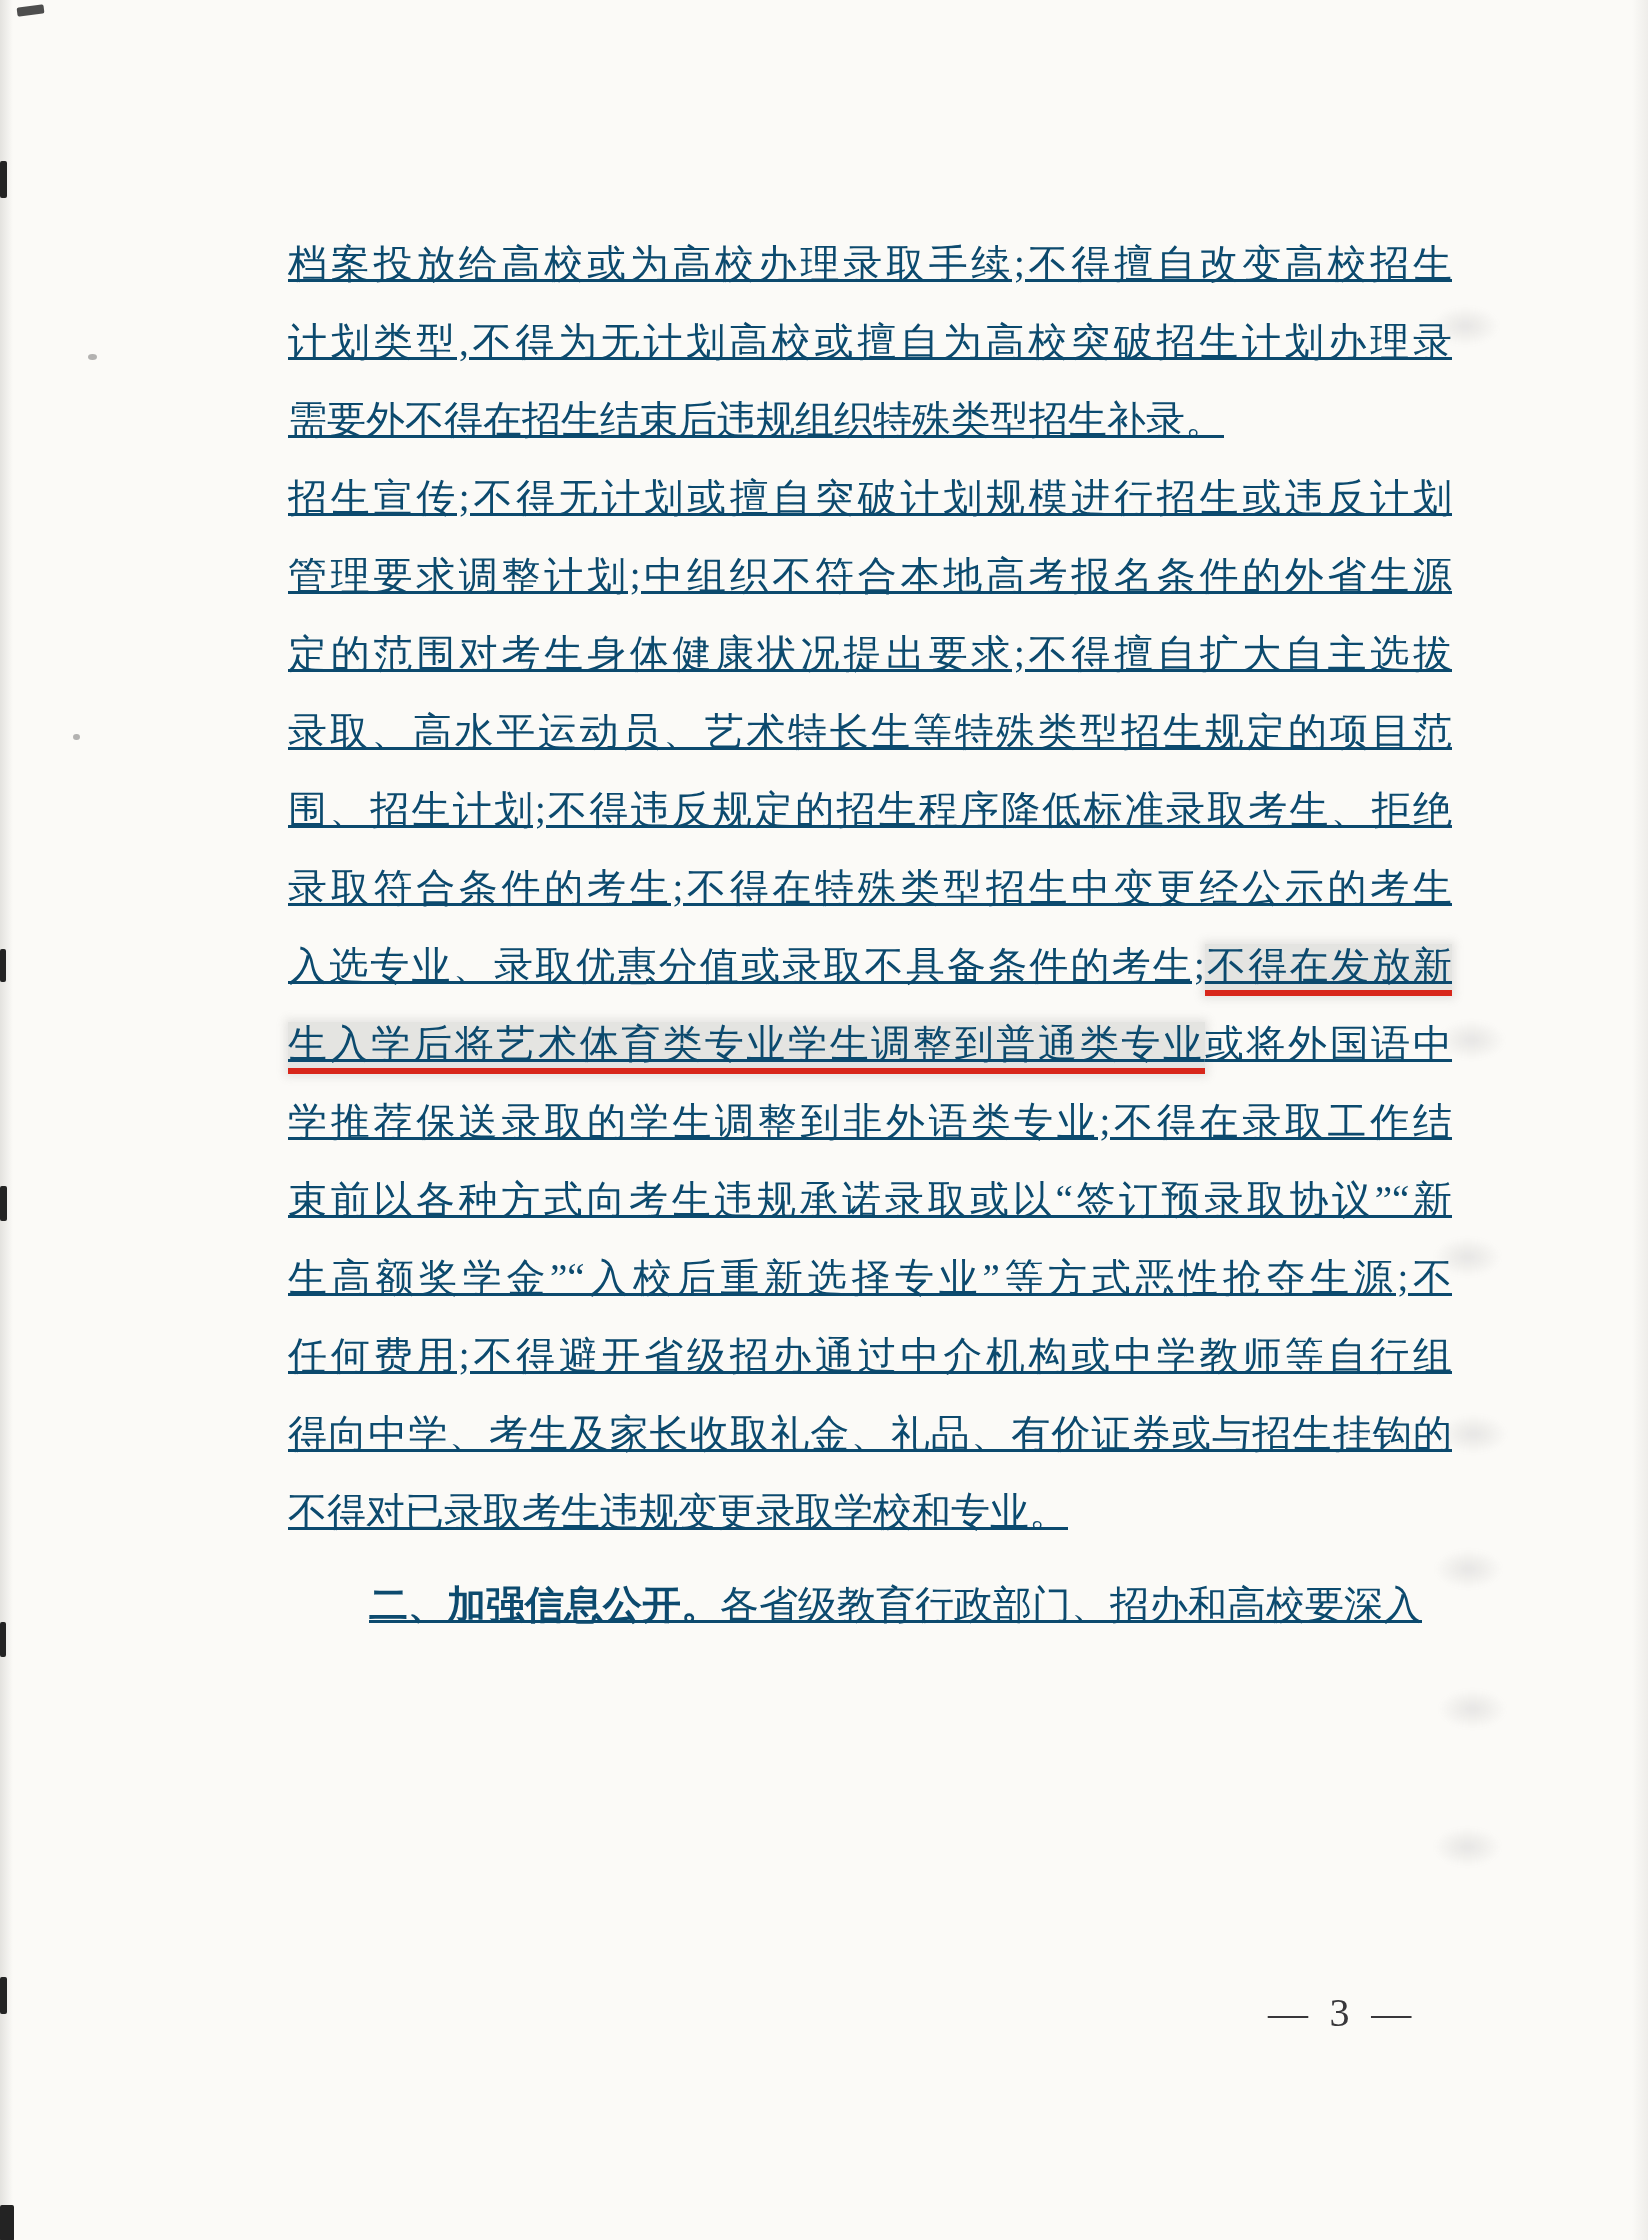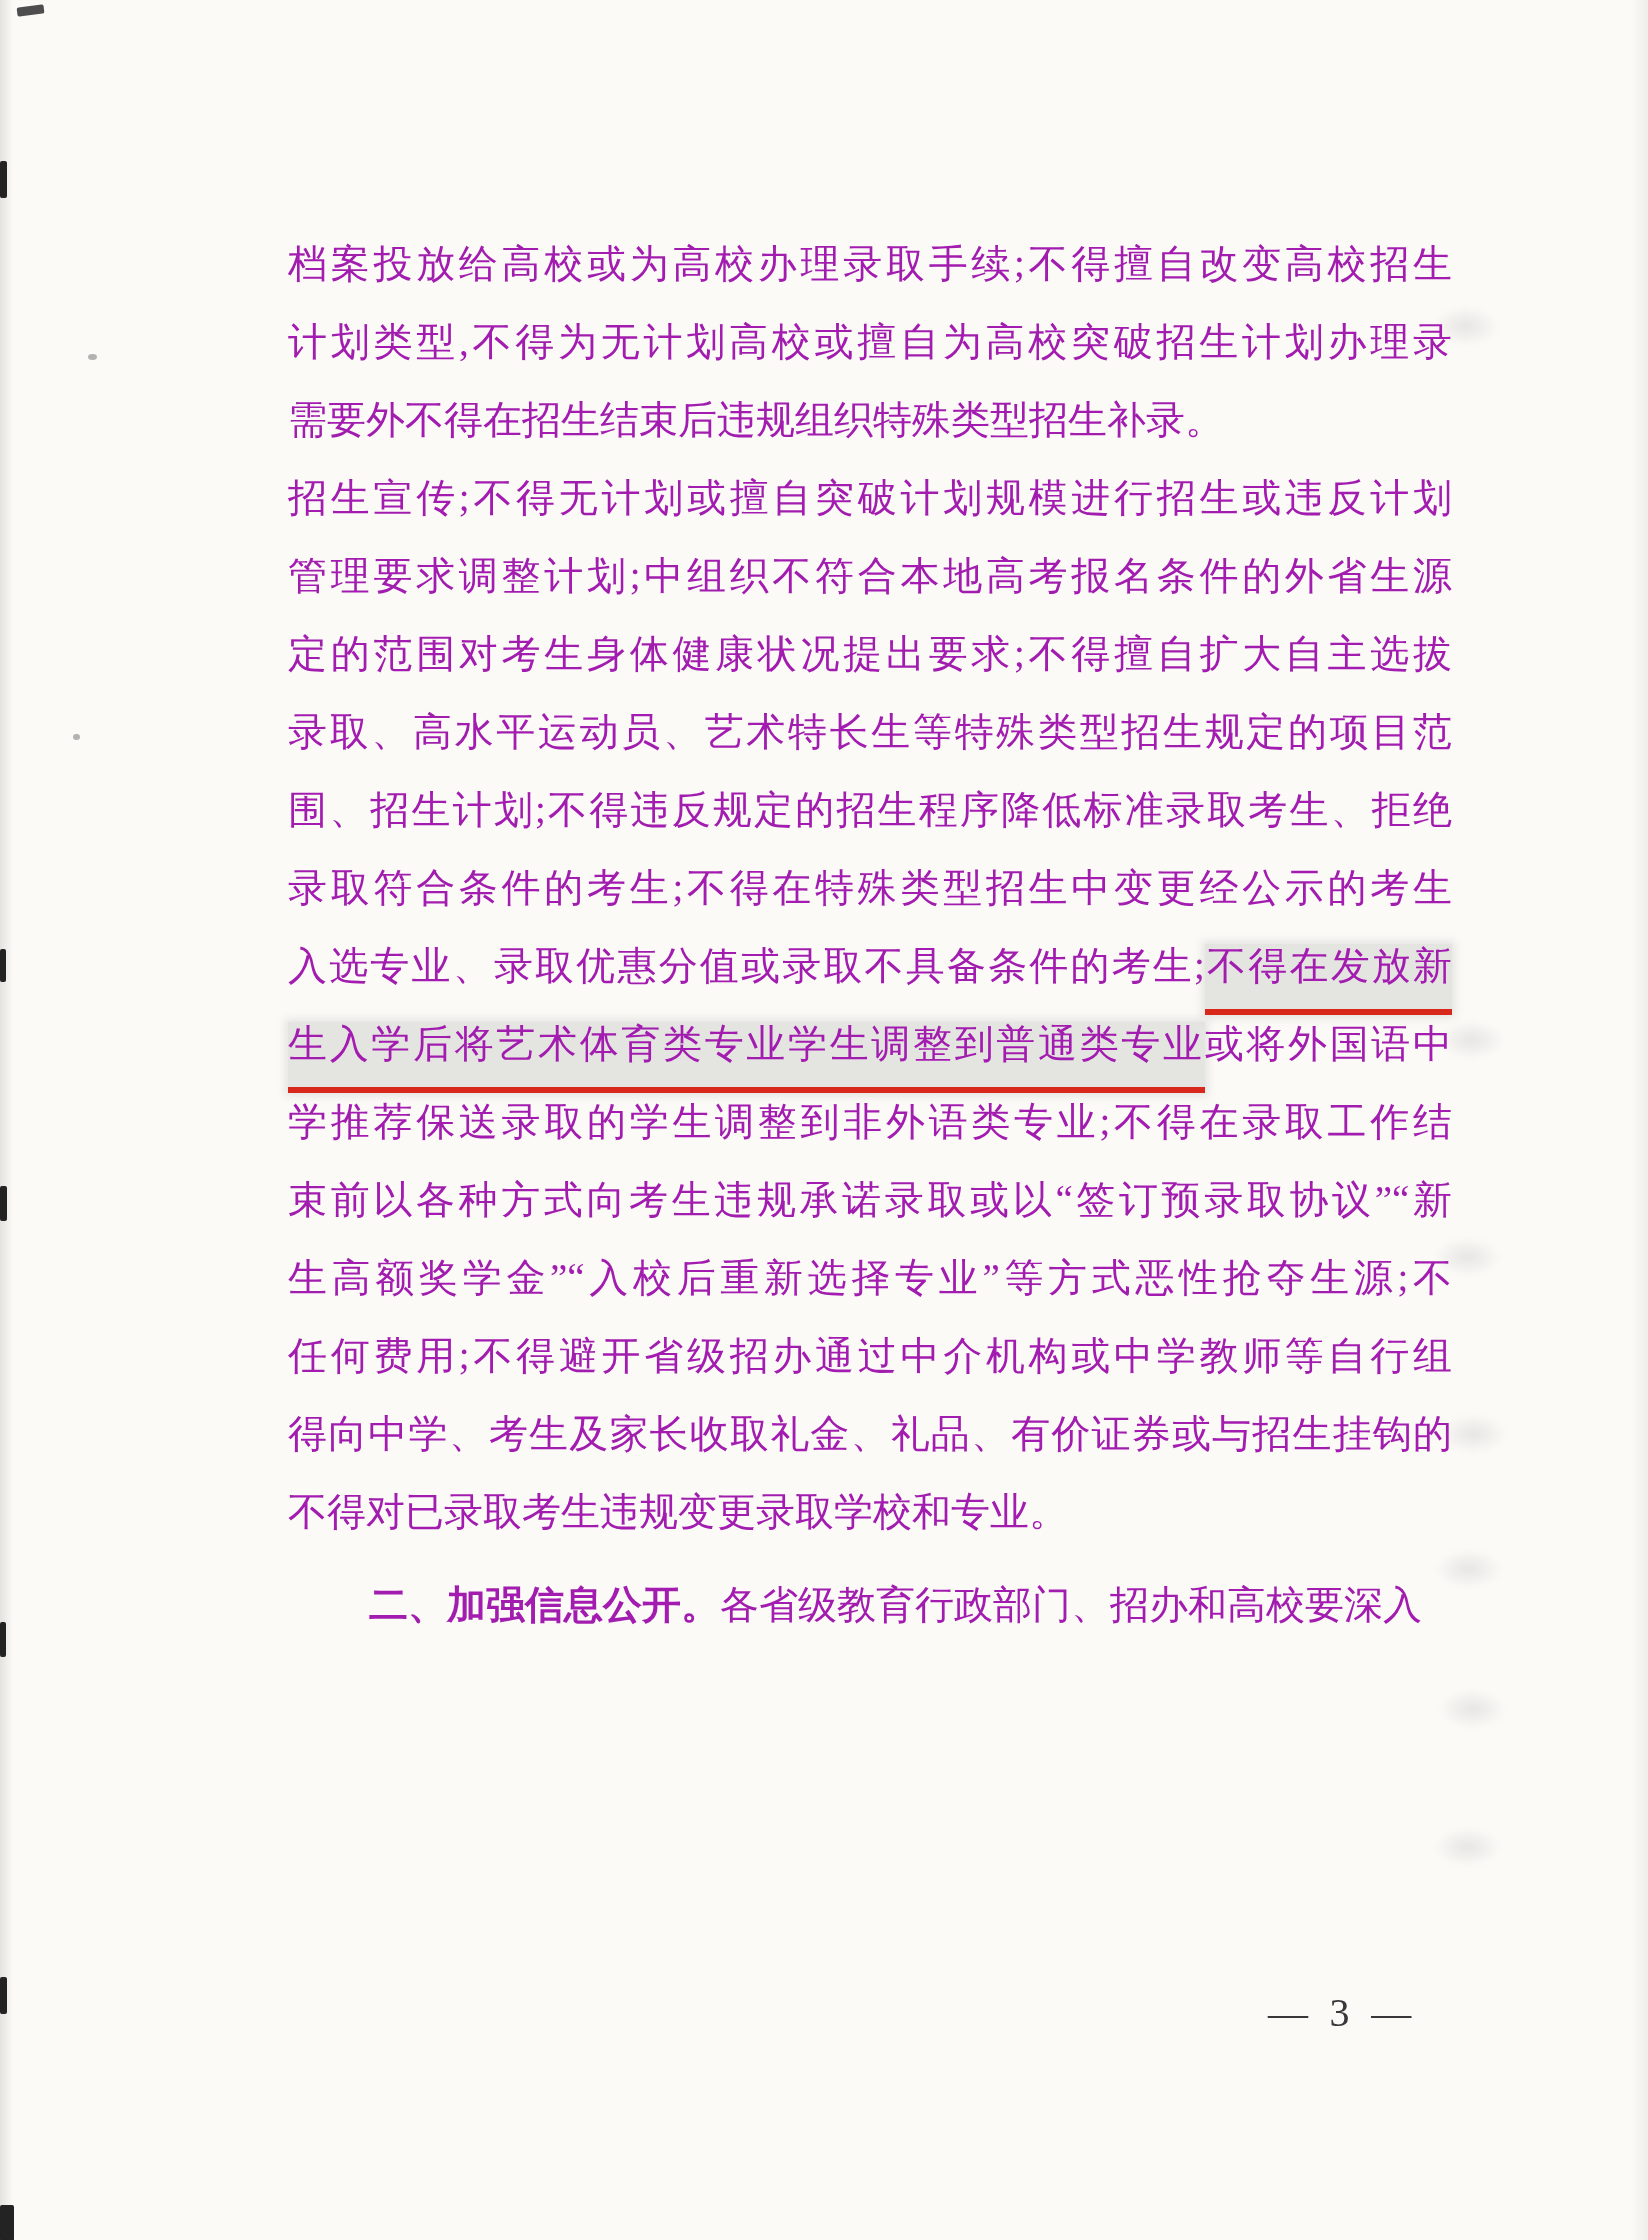--- a/index.html
+++ b/index.html
@@ -15,21 +15,22 @@
   .edge-left {
     position:absolute; left:0; top:0; width:13.4px; height:100%;
     background:linear-gradient(to right, rgba(120,118,112,0.18), rgba(120,118,112,0));
   }
   .edge-right {
     position:absolute; right:0; top:0; width:17.3px; height:100%;
     background:linear-gradient(to left, rgba(140,138,132,0.12), rgba(140,138,132,0));
   }
   .text-block {
     position:absolute; left:288px; top:225px; width:1164px;
-    color:#a21caf;
+    color:#0c4a6e;
+    text-decoration:underline;
   }
   .line {
     height:78px; line-height:78px;
     font-size:39px;
     text-align:justify; text-align-last:justify;
     text-justify:inter-character;
     white-space:nowrap;
   }
   .line.no-justify { text-align-last:left; }
   .line.indent { padding-left:81px; }
@@ -38,21 +39,21 @@
   .seg.bold {
     font-family:"Liberation Sans","DejaVu Sans",sans-serif;
     font-weight:700;
   }
   .seg.hl {
     background:rgba(138,138,140,0.20);
     box-shadow:0 0 8.6px 2.9px rgba(138,138,140,0.20);
   }
   .seg.u-red {
     border-bottom:6.7px solid var(--accent-red,#d8271b);
-    padding-bottom:22px;
+    padding-bottom:3px;
   }
   .page-number {
     position:absolute; top:1989px; right:232px;
     font-size:40px; color:#38373a; letter-spacing:5.8px;
     white-space:nowrap;
   }
   
   .artifact { position:absolute; background:#232323; border-radius:1.9px; }
   .speck { position:absolute; background:rgba(90,90,90,0.45); border-radius:50%; }
   .ghost {

